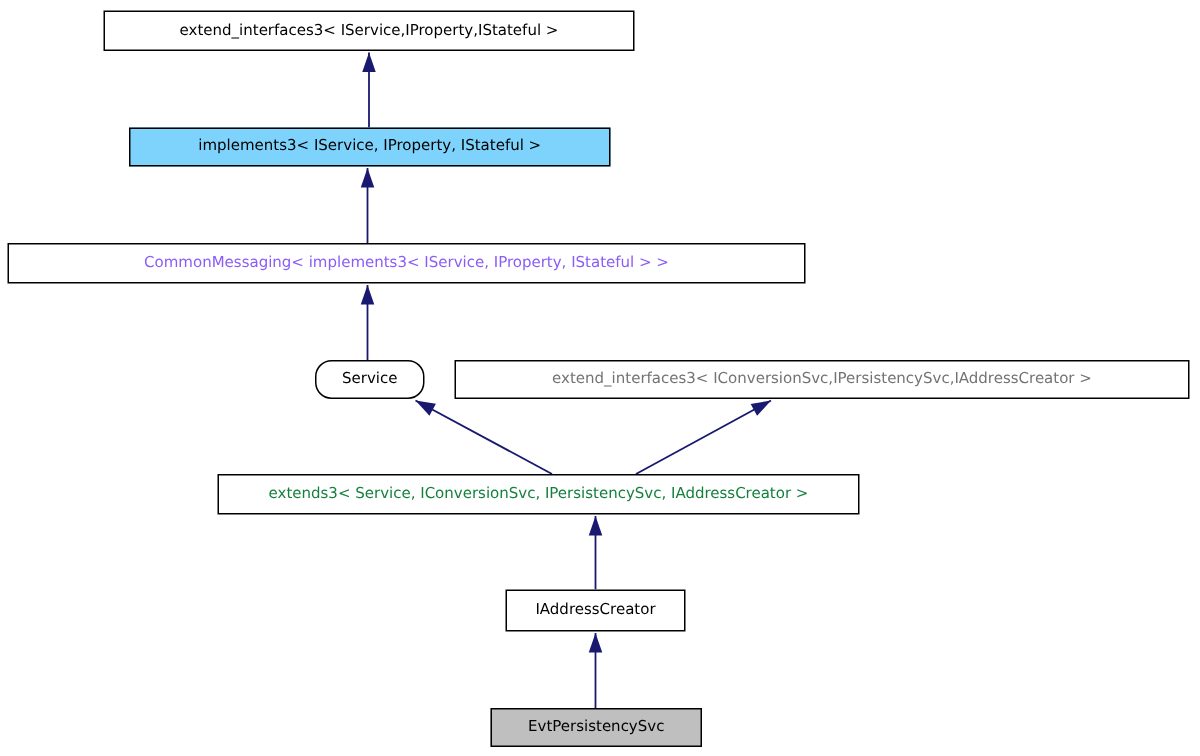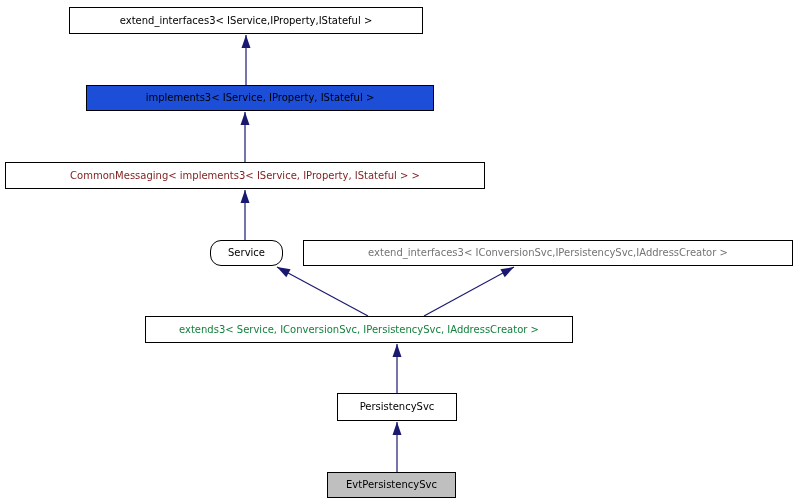--- a/index.html
+++ b/index.html
@@ -54,21 +54,21 @@
         <line x1="245" y1="162" x2="245" y2="112" stroke="#191970" stroke-width="1.2" marker-end="url(#arrowhead)"></line>
         <line x1="245" y1="240" x2="245" y2="190" stroke="#191970" stroke-width="1.2" marker-end="url(#arrowhead)"></line>
         <line x1="368" y1="316" x2="277" y2="267" stroke="#191970" stroke-width="1.2" marker-end="url(#arrowhead)"></line>
         <line x1="424" y1="316" x2="514" y2="267" stroke="#191970" stroke-width="1.2" marker-end="url(#arrowhead)"></line>
         <line x1="397" y1="393" x2="397" y2="344" stroke="#191970" stroke-width="1.2" marker-end="url(#arrowhead)"></line>
         <line x1="397" y1="472" x2="397" y2="422" stroke="#191970" stroke-width="1.2" marker-end="url(#arrowhead)"></line>
       </g>
   </svg>
   <div>
       <div class="node" style="left: 69px; top: 7px; width: 354px; height: 27px; border-color: rgb(0, 0, 0); background: rgb(255, 255, 255); color: rgb(0, 0, 0);">extend_interfaces3&lt; IService,IProperty,IStateful &gt;</div>
-      <div class="node" style="left: 86px; top: 85px; width: 348px; height: 26px; border-color: rgb(0, 0, 0); background: #1d4ed8; color: rgb(0, 0, 0);">implements3&lt; IService, IProperty, IStateful &gt;</div>
-      <div class="node" style="left: 5px; top: 162px; width: 480px; height: 27px; border-color: rgb(0, 0, 0); background: rgb(255, 255, 255); color: #7f1d1d;">CommonMessaging&lt; implements3&lt; IService, IProperty, IStateful &gt; &gt;</div>
+      <div class="node" style="left: 86px; top: 85px; width: 321px; height: 26px; border-color: rgb(0, 0, 0); background: #7dd3fc; color: rgb(0, 0, 0);">implements3&lt; IService, IProperty, IStateful &gt;</div>
+      <div class="node" style="left: 5px; top: 162px; width: 532px; height: 27px; border-color: rgb(0, 0, 0); background: rgb(255, 255, 255); color: #8b5cf6;">CommonMessaging&lt; implements3&lt; IService, IProperty, IStateful &gt; &gt;</div>
       <div class="node" style="left: 210px; top: 240px; width: 73px; height: 26px; border-color: rgb(0, 0, 0); background: rgb(255, 255, 255); color: rgb(0, 0, 0); border-radius: 11px;">Service</div>
       <div class="node" style="left: 303px; top: 240px; width: 490px; height: 26px; border-color: rgb(0, 0, 0); background: rgb(255, 255, 255); color: #737373;">extend_interfaces3&lt; IConversionSvc,IPersistencySvc,IAddressCreator &gt;</div>
       <div class="node" style="left: 145px; top: 316px; width: 428px; height: 27px; border-color: rgb(0, 0, 0); background: rgb(255, 255, 255); color: #15803d;">extends3&lt; Service, IConversionSvc, IPersistencySvc, IAddressCreator &gt;</div>
-      <div class="node" style="left: 337px; top: 393px; width: 120px; height: 28px; border-color: rgb(0, 0, 0); background: rgb(255, 255, 255); color: rgb(0, 0, 0);">PersistencySvc</div>
-      <div class="node highlighted" style="left: 327px; top: 472px; width: 129px; height: 26px; border-color: rgb(0, 0, 0); background: rgb(191, 191, 191); color: rgb(0, 0, 0);">EvtPersistencySvc</div>
+      <div class="node" style="left: 337px; top: 393px; width: 120px; height: 28px; border-color: rgb(0, 0, 0); background: rgb(255, 255, 255); color: rgb(0, 0, 0);">IAddressCreator</div>
+      <div class="node highlighted" style="left: 327px; top: 472px; width: 141px; height: 26px; border-color: rgb(0, 0, 0); background: rgb(191, 191, 191); color: rgb(0, 0, 0);">EvtPersistencySvc</div>
     </div>
 </div>
 
 </body></html>

